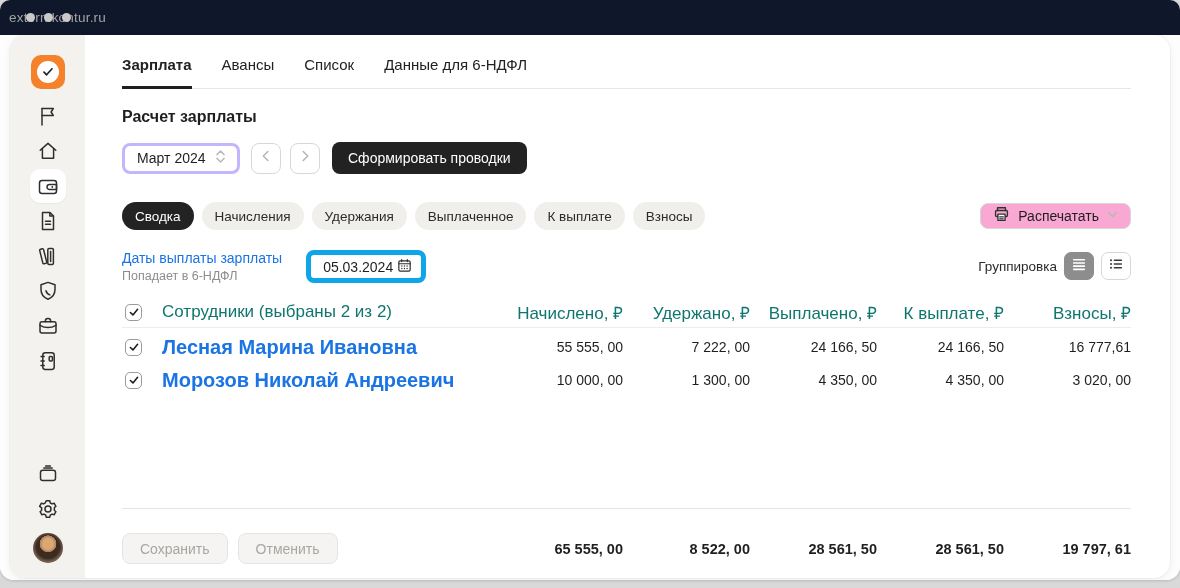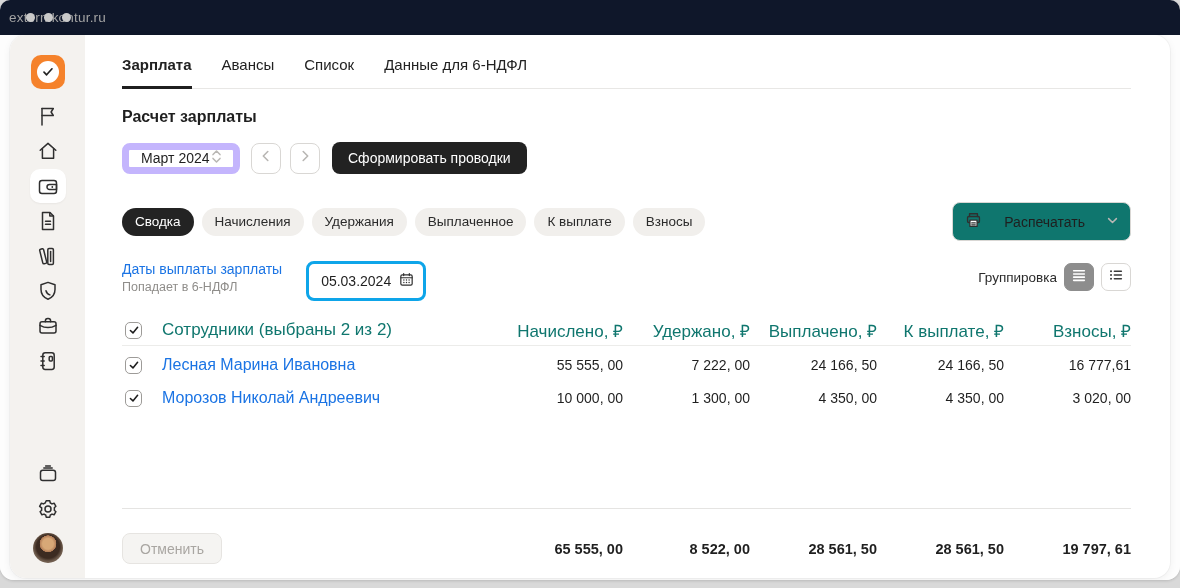--- a/index.html
+++ b/index.html
@@ -59,69 +59,69 @@
   
   .main { flex:1; display:flex; flex-direction:column; padding:0 39px 0 37px; height:543px; }
   .tabs-row { display:flex; gap:30px; padding-top:21px; border-bottom:1px solid #e8e7e5; }
   .tab { font-size:15px; color:#222; padding-bottom:13px; cursor:pointer;
          border-bottom:3px solid transparent; margin-bottom:-1px; }
   .tab.active { font-weight:700; border-bottom-color:#1f1f1f; }
   .page-title { font-size:16px; font-weight:700; margin-top:19px; }
   
   .controls { display:flex; align-items:center; margin-top:16px; }
   .month-select {
-    height:31px; width:118px; border:7px solid #c4b5fd; border-radius:8px; background:#fff;
+    height:31px; width:118px; border:3px solid #c4b5fd; border-radius:8px; background:#fff;
     display:flex; align-items:center; justify-content:space-between; padding:0 10px 0 12px;
     font-size:14px; cursor:pointer;
   }
   .sq-btn {
     width:30px; height:31px; border:1px solid #d9d7d4; border-radius:8px; background:#fff;
     display:flex; align-items:center; justify-content:center; cursor:pointer;
   }
   .sq-btn.first { margin-left:11px; } .sq-btn + .sq-btn { margin-left:9px; }
   .dark-btn {
     margin-left:12px; height:32px; padding:0 16px; border:none; border-radius:8px;
     background:#222222; color:#fff; font-size:14px; font-family:inherit; cursor:pointer;
   }
   
   .chips-row { display:flex; align-items:center; margin-top:28px; }
   .chip {
     height:28px; padding:0 13px; border-radius:14px; background:#f1efec; color:#2b2b2b;
     font-size:13.5px; display:flex; align-items:center; margin-right:8px; cursor:pointer;
   }
   .chip.active { background:#232323; color:#fff; }
   .print-btn {
-    margin-left:auto; height:39px; border:1px solid #d9d7d4; border-radius:8px; background:#0f766e;
-    display:flex; align-items:center; gap:21px; padding:0 11px; font-size:14px; cursor:pointer;
+    margin-left:auto; height:26px; border:1px solid #d9d7d4; border-radius:8px; background:#f9a8d4;
+    display:flex; align-items:center; gap:7px; padding:0 11px; font-size:14px; cursor:pointer;
   }
   
   .dates-row { display:flex; align-items:flex-start; margin-top:20px; }
   .payout-link { font-size:14px; color:#1b74e4; cursor:pointer; }
   .payout-note { font-size:12.5px; color:#8f8d8a; margin-top:3px; }
   .date-field {
-    margin-left:24px; height:40px; width:120px; border:3px solid #0ea5e9; border-radius:8px;
+    margin-left:24px; height:33px; width:120px; border:5px solid #0ea5e9; border-radius:8px;
     background:#fff; display:flex; align-items:center; justify-content:space-between;
     padding:0 8px 0 12px; font-size:14px; cursor:text;
   }
   .grouping { margin-left:auto; display:flex; align-items:center; gap:7px; margin-top:2px; }
   .grouping-label { font-size:13.5px; color:#2b2b2b; }
   .group-btn { width:30px; height:28px; border-radius:7px; display:flex; align-items:center;
     justify-content:center; cursor:pointer; border:1px solid #d9d7d4; background:#fff; }
   .group-btn.active { background:#8d8d8d; border-color:#8d8d8d; }
   
   .trow {
     display:grid; grid-template-columns:40px minmax(0,1fr) 127px 127px 127px 127px 127px;
     align-items:center;
   }
   .thead { margin-top:14px; height:31px; border-bottom:1px solid #ececea; }
   .th { font-size:17px; color:#0f766e; text-align:right; }
   .th.emp { text-align:left; }
   .tbody-row { height:28px; margin-top:5px; }
   .cell-num { font-size:14px; color:#1f1f1f; text-align:right; }
-  .name-link { font-size:16px; color:#1b74e4; cursor:pointer; }
+  .name-link { font-size:20px; color:#1b74e4; cursor:pointer;font-weight:bold; }
   .checkbox {
     width:17px; height:17px; border:1.5px solid #9d9b98; border-radius:5px; background:#fff;
     display:flex; align-items:center; justify-content:center; cursor:pointer; margin-left:3px;
   }
   .spacer { flex:1; }
   
   .foot { border-top:1px solid #e5e4e2; padding-top:10px; height:70px; }
   .foot-btns { display:flex; gap:10px; grid-column:1 / 3; }
   .ghost-btn {
     height:31px; padding:0 17px; border-radius:8px; border:1px solid #e6e4e1;
@@ -378,20 +378,21 @@
         <div class="cell-num">1 300, 00</div>
         <div class="cell-num">4 350, 00</div>
         <div class="cell-num">4 350, 00</div>
         <div class="cell-num">3 020, 00</div>
       </div>
 
       <div class="spacer"></div>
 
       <div class="trow foot">
         <div class="foot-btns">
+          <button class="ghost-btn">Сохранить</button>
           <button class="ghost-btn">Отменить</button>
         </div>
         <div class="total">65 555, 00</div>
         <div class="total">8 522, 00</div>
         <div class="total">28 561, 50</div>
         <div class="total">28 561, 50</div>
         <div class="total">19 797, 61</div>
       </div>
     </div>
   </div>

